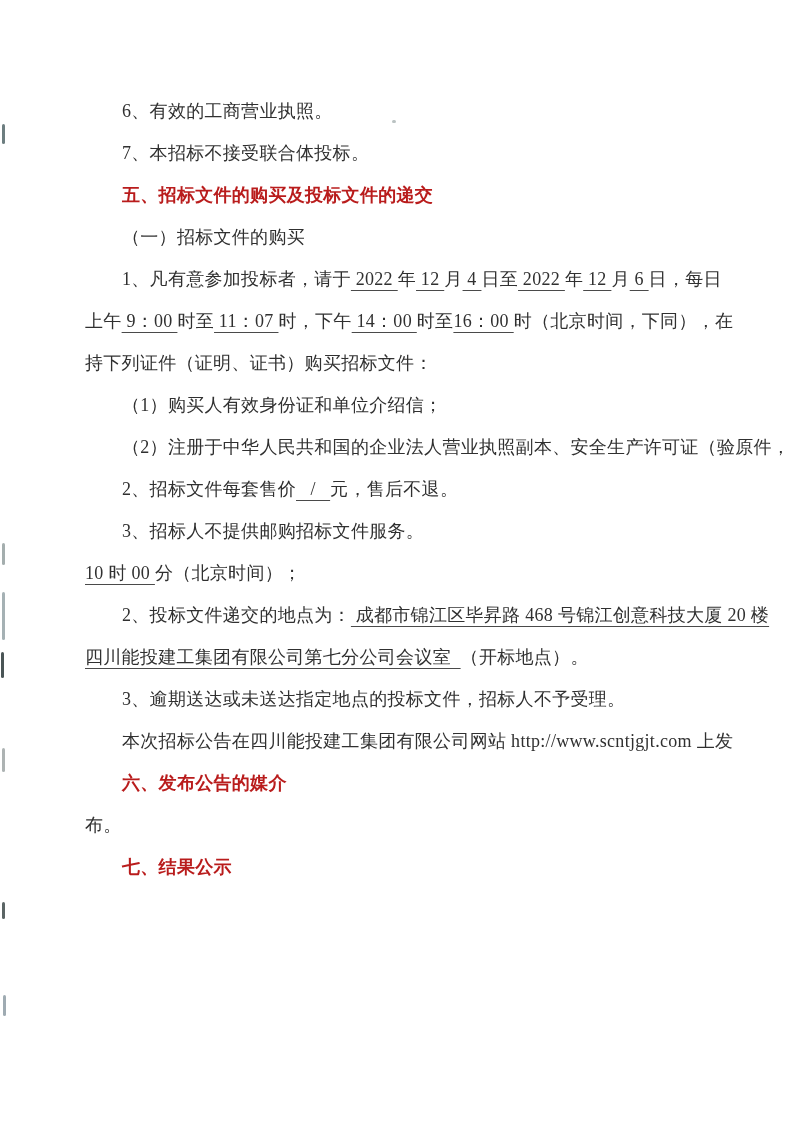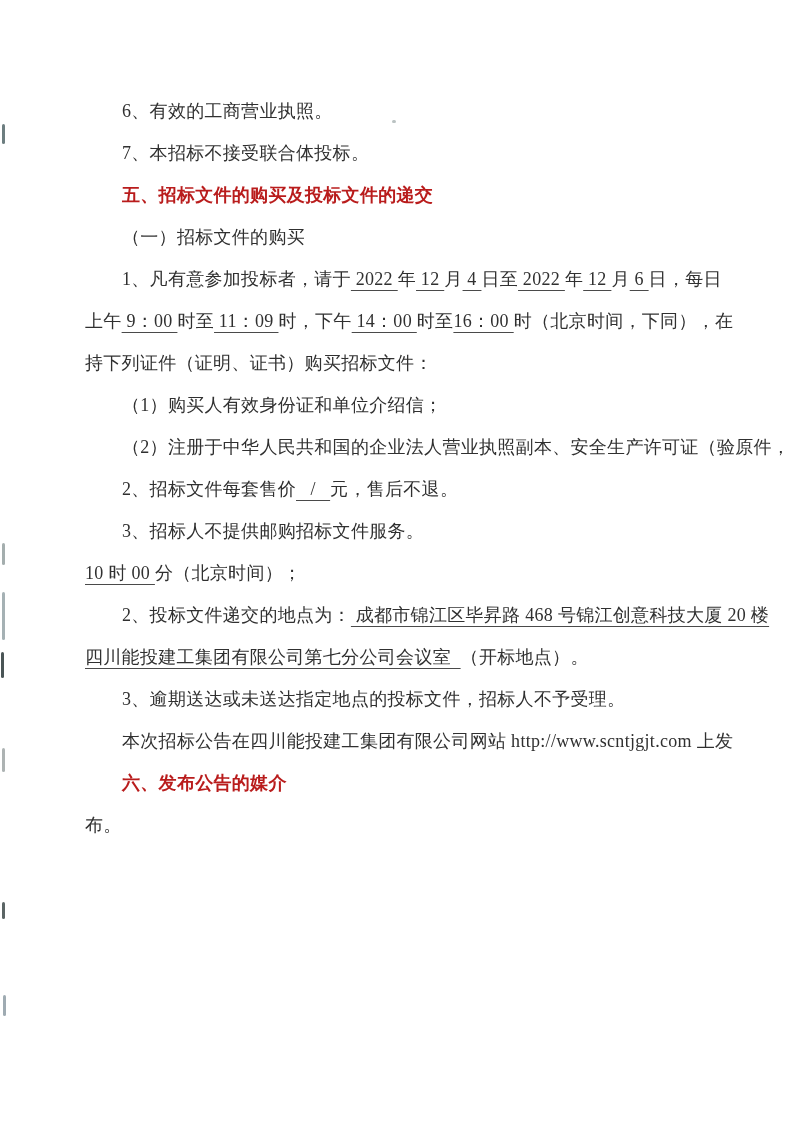--- a/index.html
+++ b/index.html
@@ -52,27 +52,28 @@
       <div class="artifact" style="top: 748px; left: 2px; width: 3px; height: 24px; background: rgb(139, 148, 148); opacity: 0.7;"></div>
       <div class="artifact" style="top: 902px; left: 2px; width: 3px; height: 17px; background: rgb(63, 75, 75); opacity: 0.85;"></div>
       <div class="artifact" style="top: 995px; left: 3px; width: 3px; height: 21px; background: rgb(127, 143, 153); opacity: 0.75;"></div>
     </div>
   <div class="content" id="doc-lines">
       <div class="line indent"><span>6、有效的工商营业执照。</span></div>
       <div class="line indent"><span>7、本招标不接受联合体投标。</span></div>
       <div class="line indent b"><span>五、招标文件的购买及投标文件的递交</span></div>
       <div class="line indent"><span>（一）招标文件的购买</span></div>
       <div class="line indent"><span>1、凡有意参加投标者，请于</span><span class="u"> 2022 </span><span>年</span><span class="u"> 12 </span><span>月</span><span class="u"> 4 </span><span>日至</span><span class="u"> 2022 </span><span>年</span><span class="u"> 12 </span><span>月</span><span class="u"> 6 </span><span>日，每日</span></div>
-      <div class="line"><span>上午</span><span class="u"> 9：00 </span><span>时至</span><span class="u"> 11：09 </span><span>时，下午</span><span class="u"> 14：00 </span><span>时至</span><span class="u">16：00 </span><span>时（北京时间，下同），在</span></div>
+      <div class="line"><span>上午</span><span class="u"> 9：00 </span><span>时至</span><span class="u"> 11：07 </span><span>时，下午</span><span class="u"> 14：00 </span><span>时至</span><span class="u">16：00 </span><span>时（北京时间，下同），在</span></div>
       <div class="line"><span>持下列证件（证明、证书）购买招标文件：</span></div>
       <div class="line indent"><span>（1）购买人有效身份证和单位介绍信；</span></div>
       <div class="line indent"><span>（2）注册于中华人民共和国的企业法人营业执照副本、安全生产许可证（验原件，</span></div>
       <div class="line indent"><span>2、招标文件每套售价</span><span class="u">   /   </span><span>元，售后不退。</span></div>
       <div class="line indent"><span>3、招标人不提供邮购招标文件服务。</span></div>
       <div class="line"><span class="u">10 时 00 </span><span>分（北京时间）；</span></div>
       <div class="line indent"><span>2、投标文件递交的地点为：</span><span class="u"> 成都市锦江区毕昇路 468 号锦江创意科技大厦 20 楼</span></div>
       <div class="line"><span class="u">四川能投建工集团有限公司第七分公司会议室  </span><span>（开标地点）。</span></div>
       <div class="line indent"><span>3、逾期送达或未送达指定地点的投标文件，招标人不予受理。</span></div>
       <div class="line indent"><span>本次招标公告在四川能投建工集团有限公司网站 </span><span>http://www.scntjgjt.com</span><span> 上发</span></div>
       <div class="line indent b"><span>六、发布公告的媒介</span></div>
       <div class="line"><span>布。</span></div>
+      <div class="line indent b"><span>七、结果公示</span></div>
     </div>
 </div>
 
 </body></html>

